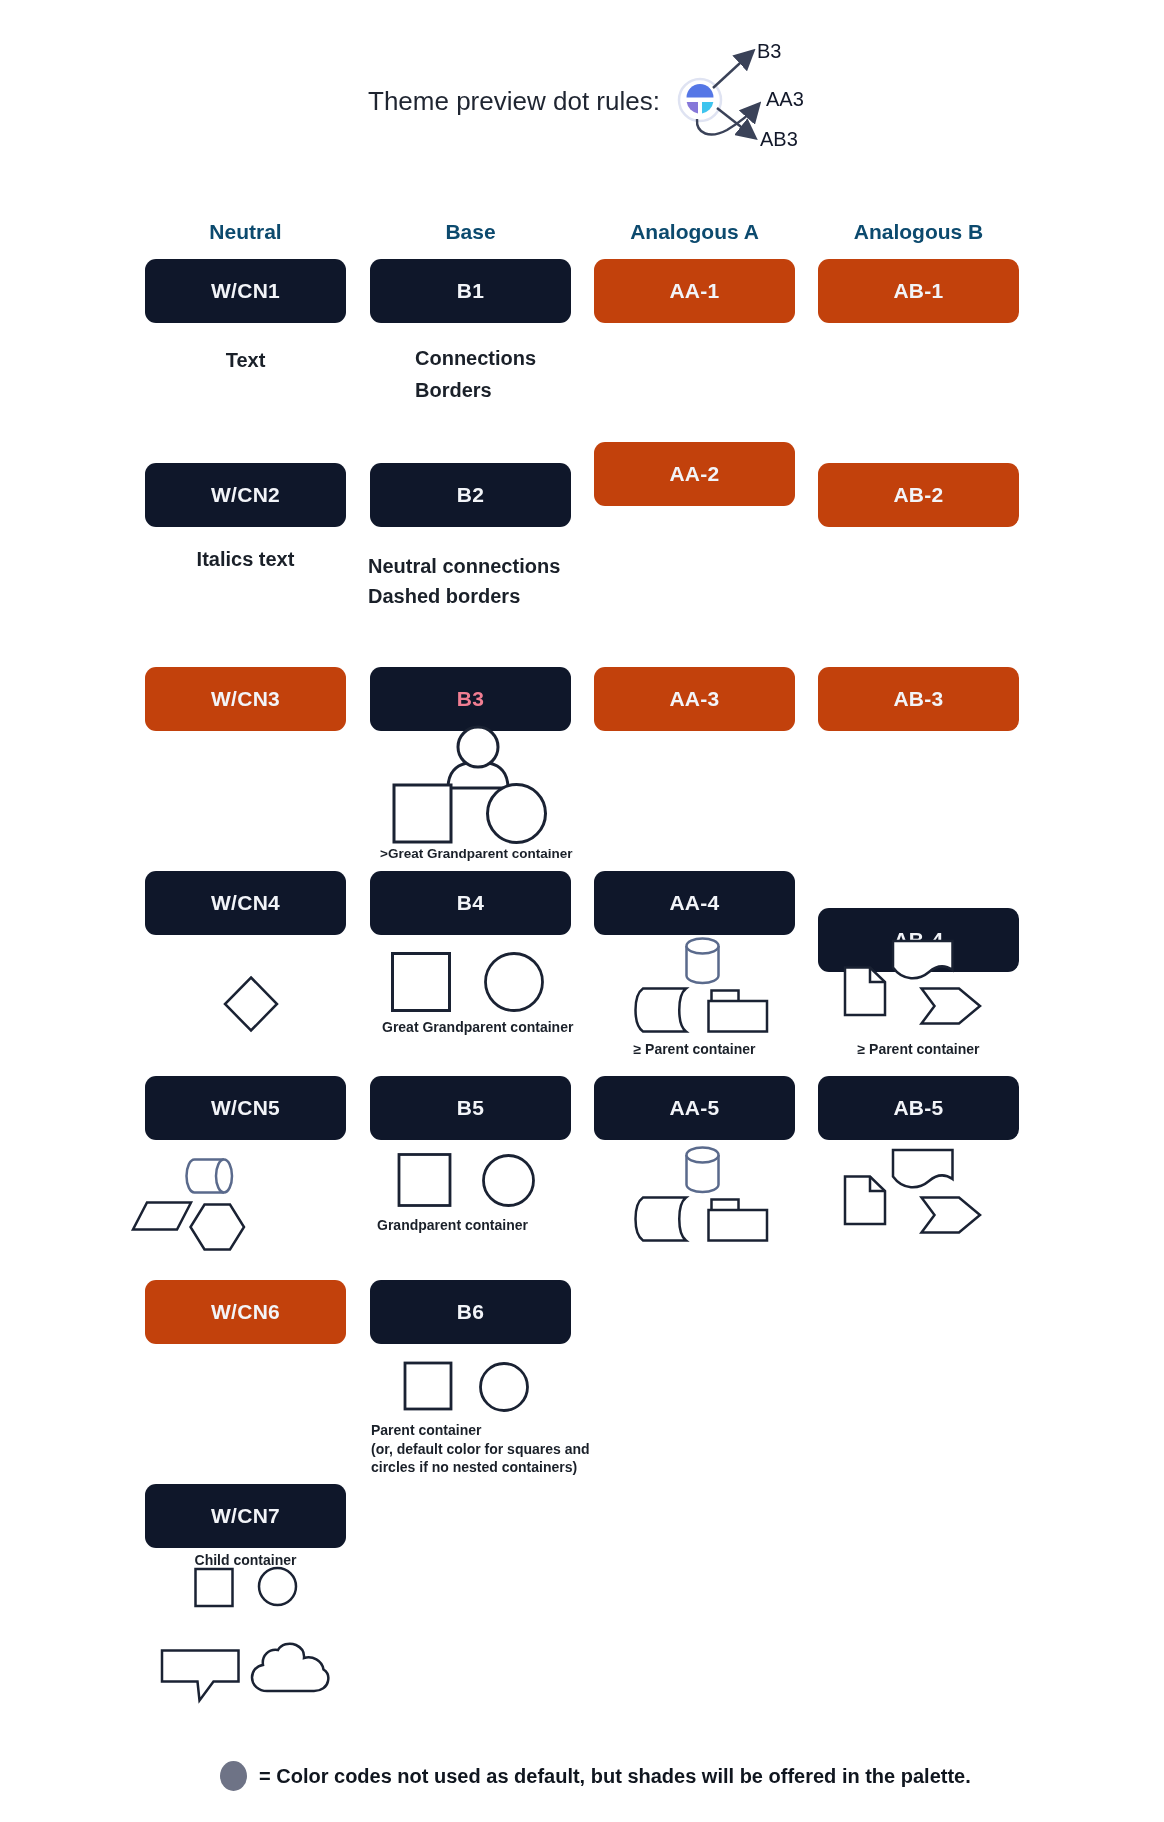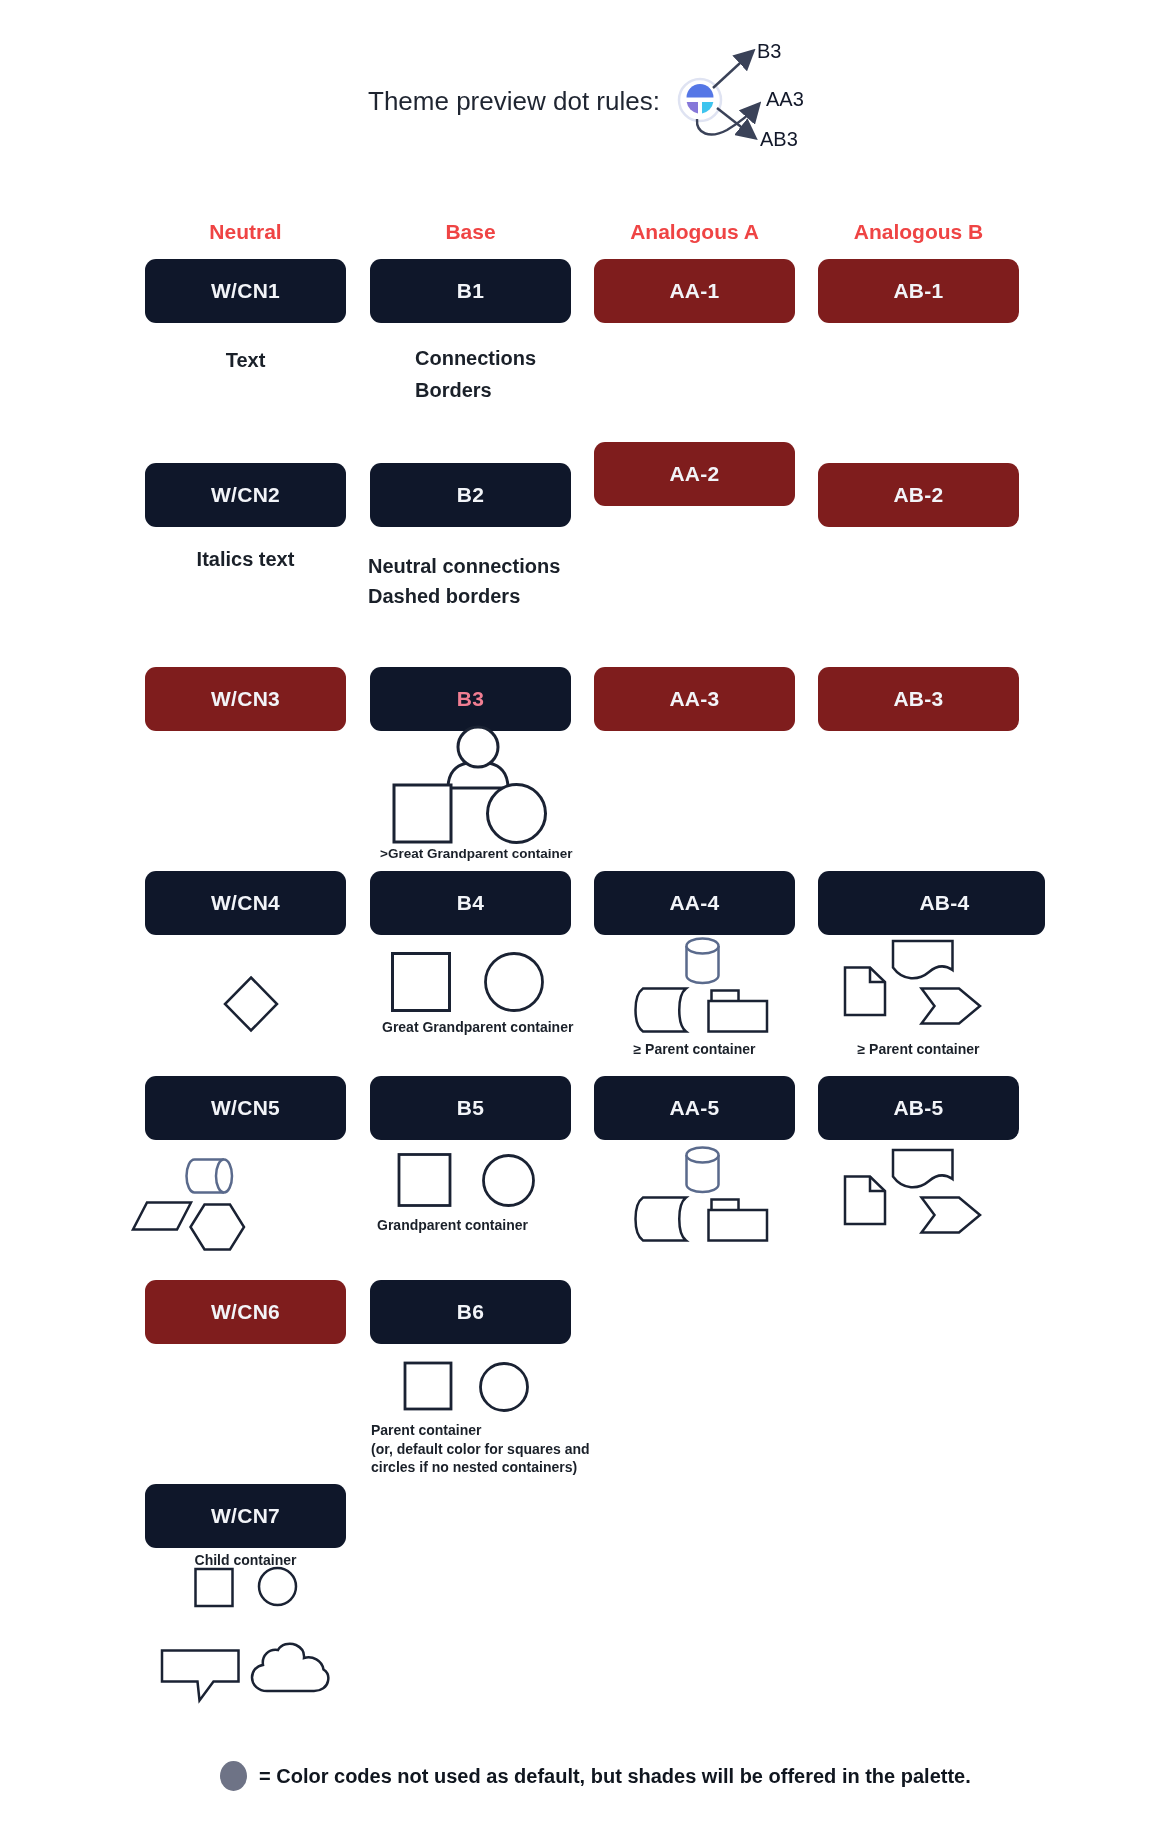--- a/index.html
+++ b/index.html
@@ -2,28 +2,28 @@
 <html><head>
 <meta charset="utf-8">
 <style>
   html,body{margin:0;padding:0;background:#ffffff;}
   .canvas{
     position:relative;width:1164px;height:1822px;background:#ffffff;
     font-family:"Liberation Sans","DejaVu Sans",sans-serif;color:#1A2029;overflow:hidden;
   }
   .title{position:absolute;left:368px;top:86px;font-size:26px;font-weight:normal;color:#1F2531;}
   .dot-label{position:absolute;font-size:20px;font-weight:normal;color:#12182A;}
-  .col-header{position:absolute;top:220px;width:201px;text-align:center;font-size:21px;font-weight:bold;color:#ef4444;}
+  .col-header{position:absolute;top:220px;width:201px;text-align:center;font-size:21px;font-weight:bold;color:#0c4a6e;}
   .pill{
     position:absolute;width:201px;height:64px;border-radius:11px;
     display:flex;align-items:center;justify-content:center;
     font-size:21px;font-weight:bold;color:#F2F4F8;letter-spacing:.3px;
   }
   .pill.dark{background:#0f172a;}
-  .pill.gray{background:#7f1d1d;text-align:center;}
+  .pill.gray{background:#c2410c;text-align:center;}
   .pill.pink-text{color:#F17E92;}
   .caption-lg{position:absolute;font-size:20px;font-weight:bold;color:#1A2029;line-height:32px;}
   .caption-sm{position:absolute;font-size:14px;font-weight:bold;color:#1A2029;line-height:18.5px;}
   .center201{width:201px;text-align:center;}
   .shape{position:absolute;}
   .shape svg{display:block;overflow:visible;}
   .legend{position:absolute;left:220px;top:1761px;display:flex;align-items:flex-end;}
   .legend-dot{width:27px;height:30px;border-radius:50%;background:#6E7386;flex:0 0 auto;}
   .legend-text{margin-left:12px;font-size:20px;font-weight:bold;color:#10161F;line-height:30px;}
 </style>
@@ -100,21 +100,21 @@
   <div class="shape" style="left:484px;top:781px;">
     <svg width="66" height="66" viewBox="0 0 66 66">
         <circle cx="32.5" cy="32.5" r="29" fill="#ffffff" stroke="#1A2233" stroke-width="3"></circle>
       </svg>
   </div>
   <div class="caption-sm" style="left:380px;top:845px;font-size:13.5px;">&gt;Great Grandparent container</div>
 
   <div class="pill dark" style="left:145px;top:871px;">W/CN4</div>
   <div class="pill dark" style="left:370px;top:871px;">B4</div>
   <div class="pill dark" style="left:594px;top:871px;">AA-4</div>
-  <div class="pill dark" style="left:818px;top:871px;padding-left:26px;">AB-4</div>
+  <div class="pill dark" style="left:818px;top:908px;">AB-4</div>
 
   <div class="shape" style="left:222px;top:975px;">
     <svg width="58" height="58" viewBox="0 0 58 58">
         <polygon points="29,2.5 55,29 29,55.5 3,29" fill="#ffffff" stroke="#1A2233" stroke-width="2.5"></polygon>
       </svg>
   </div>
   <div class="shape" style="left:389px;top:950px;">
     <svg width="62" height="62" viewBox="0 0 62 62">
         <rect x="3.5" y="3.5" width="57" height="57" fill="#ffffff" stroke="#1A2233" stroke-width="3"></rect>
       </svg>

